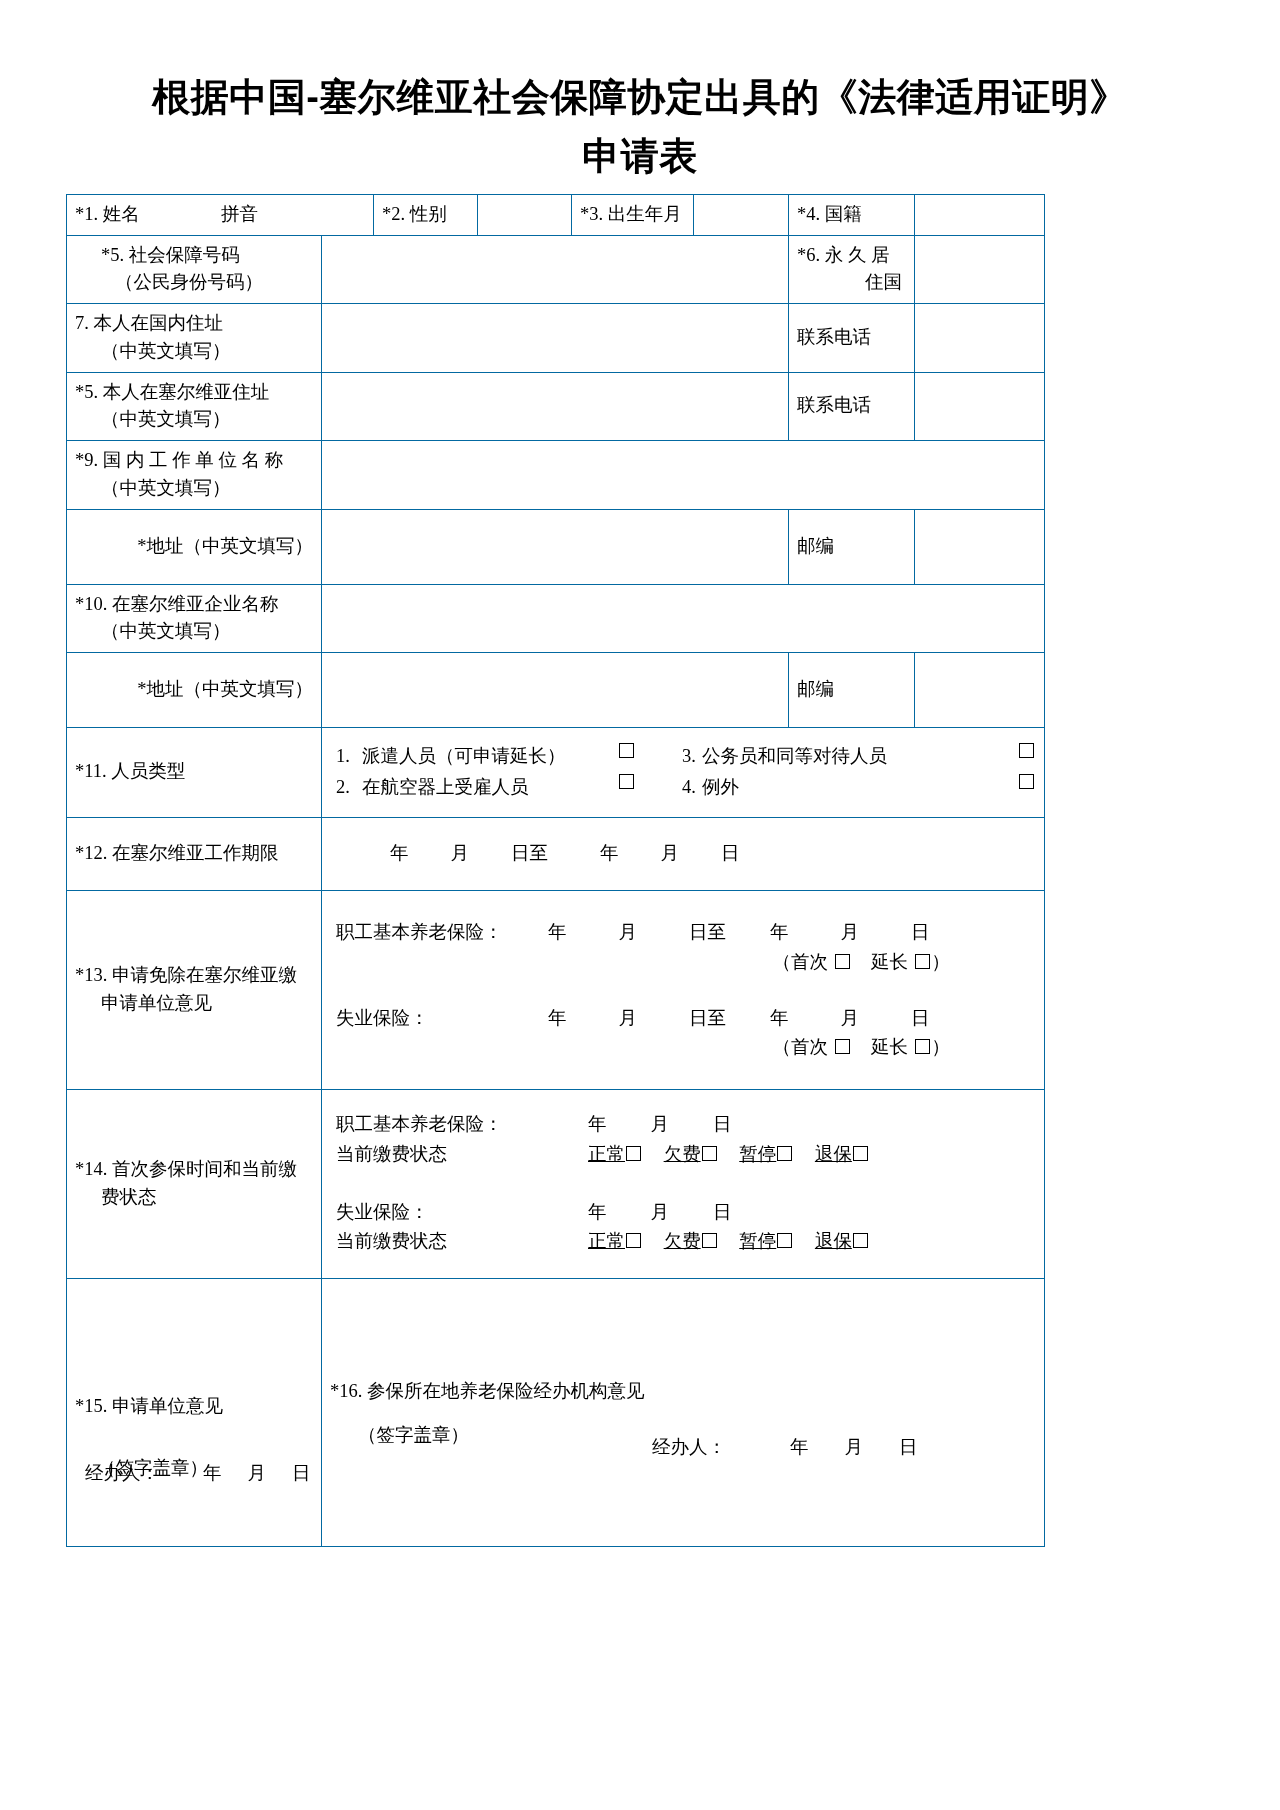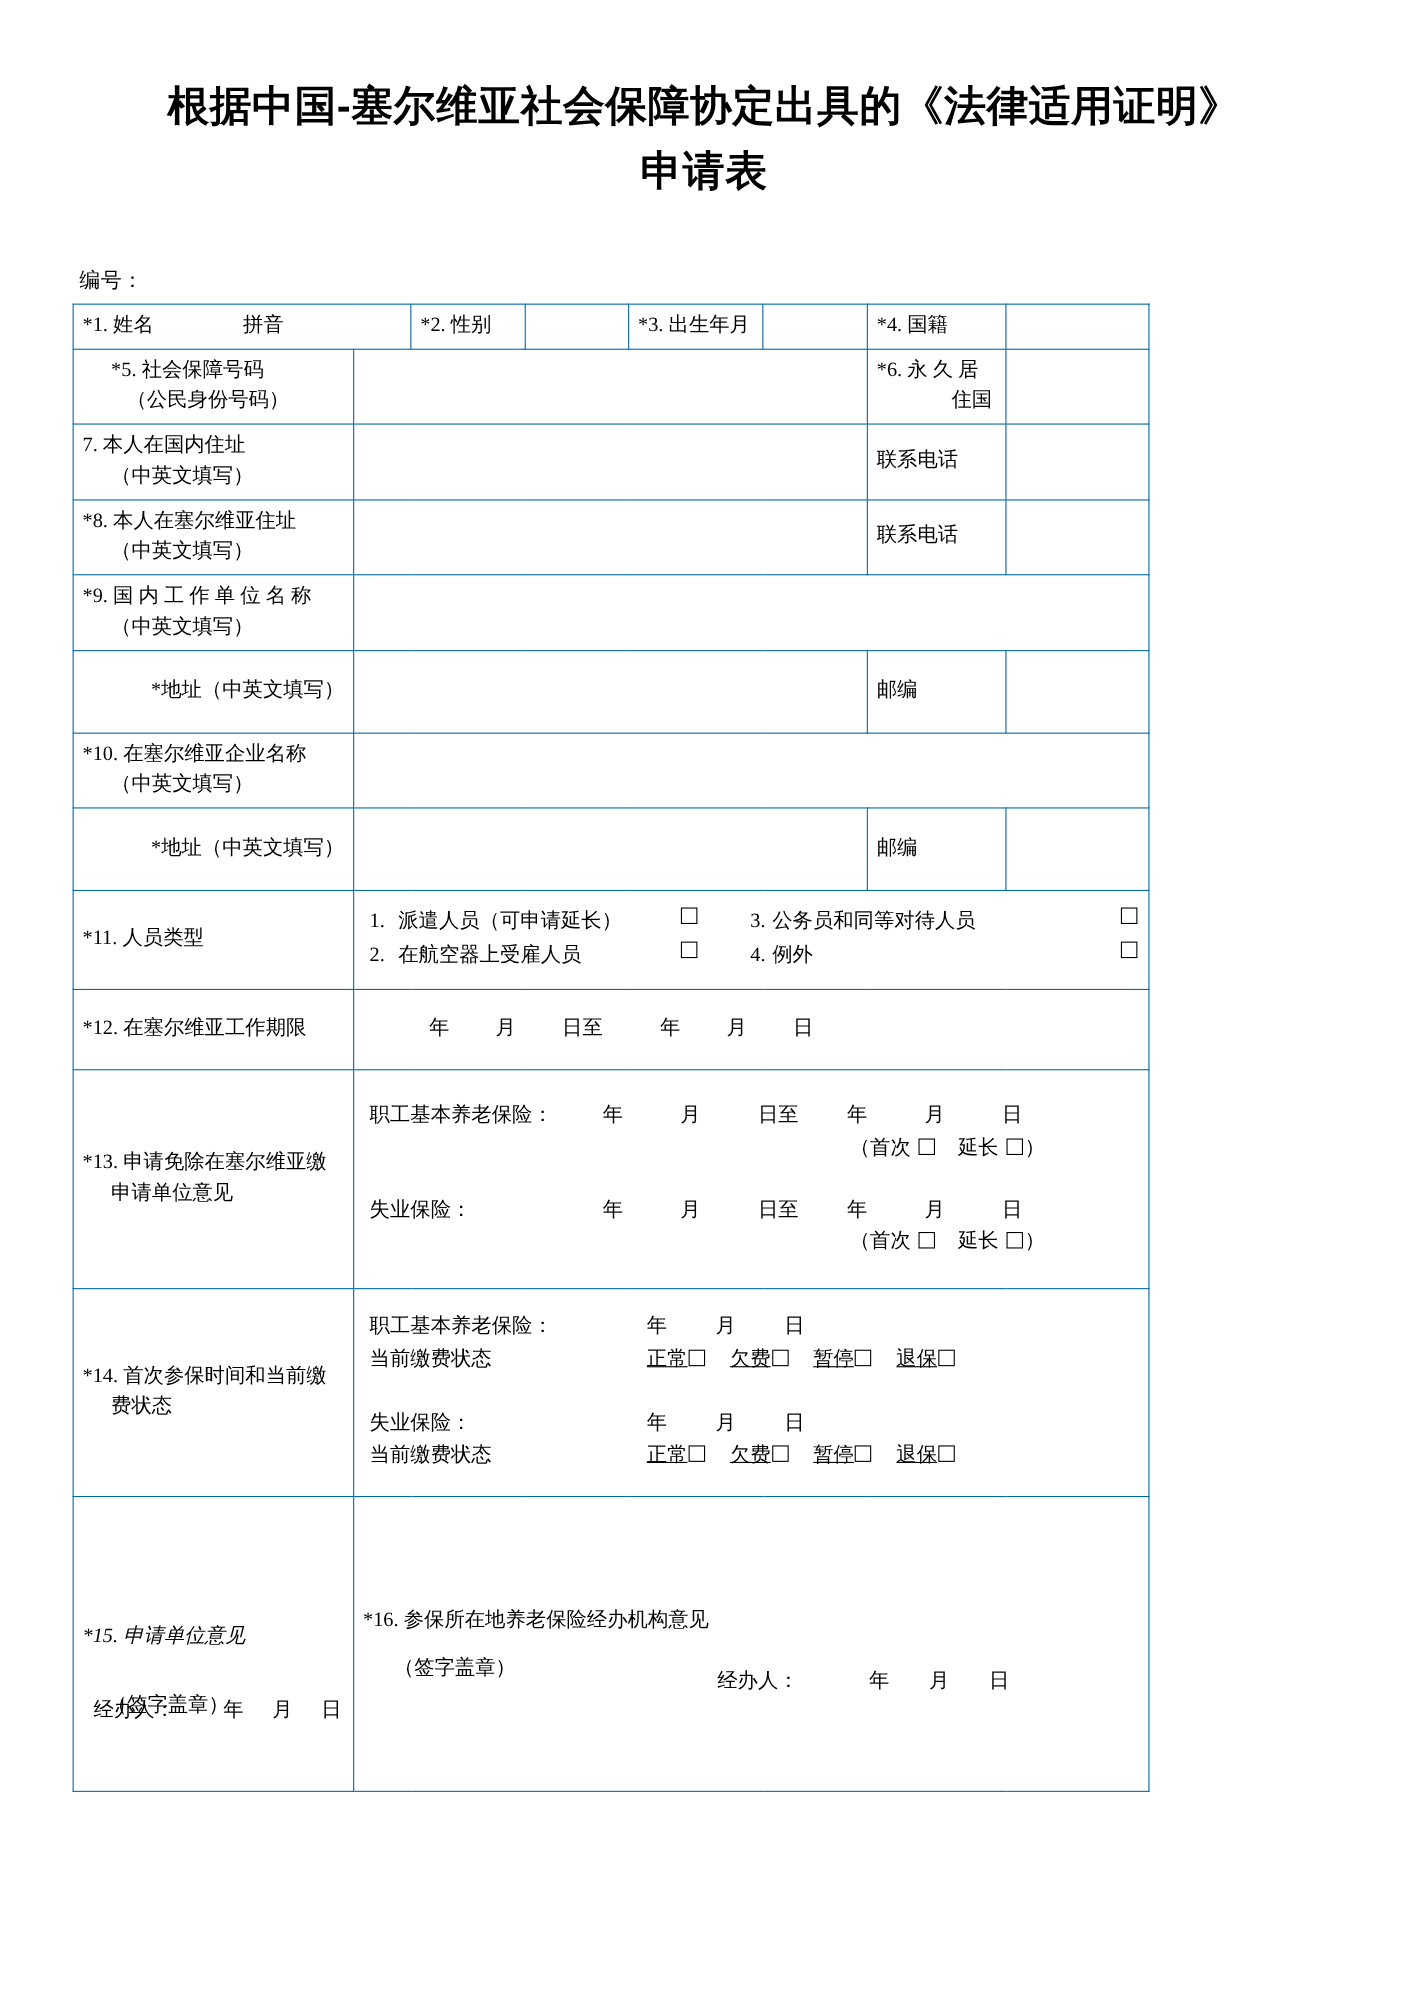--- a/index.html
+++ b/index.html
@@ -118,40 +118,39 @@
 
   .d14 .sp { display:inline-block; width: 44px; }
 
   
   td.sig {
     vertical-align: top;
     height: 255px;
     position: relative;
     padding: 14px 10px 10px 14px;
   }
-  .sig15-title { margin-top: 52px; font-style: italic; }
+  .sig15-title { margin-top: 52px; }
   .sig15-sub { margin-top: 34px; padding-left: 22px; }
   .sig15-foot { position: absolute; bottom: 58px; left: 18px; }
   .sig16-title { margin-top: 4px; }
   .sig16-sub { margin-top: 16px; padding-left: 28px; }
   .sig16-foot { position: absolute; bottom: 84px; left: 330px; }
   .foot-sp { display: inline-block; width: 44px; }
   .foot-sp-lg { display: inline-block; width: 64px; }
 </style>
 </head>
 <body>
 
 <div class="page">
 
   <div class="title-block">
     <span class="title-line">根据中国-塞尔维亚社会保障协定出具的《法律适用证明》</span>
     <span class="title-line">申请表</span>
   </div>
 
-  <div class="serial-row">编号：</div>
 
   <table class="form">
     <colgroup>
       <col style="width:255px">
       <col style="width:52px">
       <col style="width:104px">
       <col style="width:94px">
       <col style="width:122px">
       <col style="width:95px">
       <col style="width:126px">
@@ -199,21 +198,21 @@
       </td>
       <td class="blank" colspan="5">&nbsp;</td>
       <td class="lbl">
         <span>联系电话</span>
       </td>
       <td class="blank">&nbsp;</td>
     </tr>
 
     <tr>
       <td class="lbl">
-        <span>*8. 本人在塞尔维亚住址</span><br>
+        <span>*5. 本人在塞尔维亚住址</span><br>
         <span class="ind1">（中英文填写）</span>
       </td>
       <td class="blank" colspan="5">&nbsp;</td>
       <td class="lbl">
         <span>联系电话</span>
       </td>
       <td class="blank">&nbsp;</td>
     </tr>
 
     <tr>

